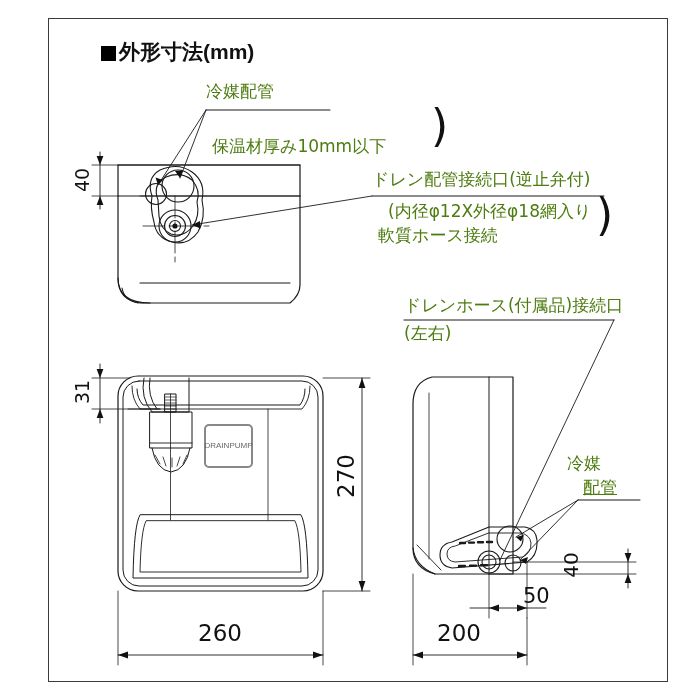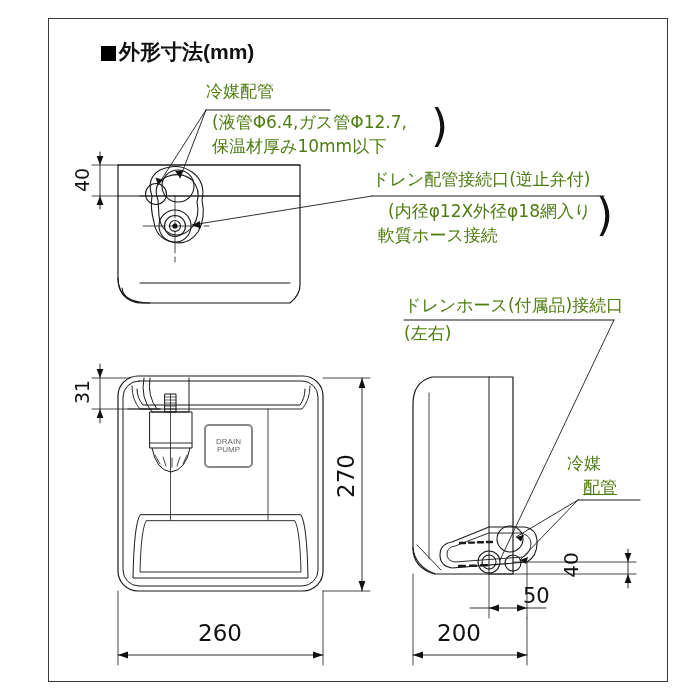--- a/index.html
+++ b/index.html
@@ -8,21 +8,21 @@
   #frame{position:absolute;left:48px;top:18px;width:620px;height:664px;
          border:1px solid #3a3a3a;box-sizing:border-box;background:#fff;}
   svg{position:absolute;left:0;top:0;}
   .ttl{position:absolute;font-weight:bold;color:#111;white-space:nowrap;padding-left:33px;}
   .jp{position:absolute;color:#4d7c0f;white-space:nowrap;font-family:"DejaVu Sans","Liberation Sans",sans-serif;}
   .dim{position:absolute;color:#111;white-space:nowrap;font-family:"DejaVu Sans","Liberation Sans",sans-serif;}
   .rot{transform-origin:50% 50%;transform:rotate(-90deg);}
   .sq{display:inline-block;width:15px;height:15px;background:#000;vertical-align:-2px;margin-right:3px;}
   .brk{position:absolute;color:#111;font-family:"DejaVu Sans",sans-serif;}
   .pumpbox{position:absolute;border:2px solid #888;border-radius:5px;background:#fff;
-           display:flex;flex-direction:column;align-items:center;justify-content:center;
+           display:flex;align-items:center;justify-content:center;
            color:#666;line-height:1.05;}
 </style>
 </head>
 <body>
 
 <div id="stage">
   <div id="frame"></div>
 
   <div class="ttl" style="left:68px;top:38px;font-size:21px;"><span class="sq"></span><span>外形寸法(mm)</span></div>
 
@@ -160,21 +160,20 @@
 
       <path d="M206 110 H330" stroke-width="1"></path>
       <path d="M372 196 H604" stroke-width="1"></path>
       <path d="M404 320 H614" stroke-width="1"></path>
       <path d="M578 500 H640" stroke-width="1"></path>
     </g>
   </svg>
 
   <div class="jp" style="left:206px;top:80px;font-size:17px;">冷媒配管</div>
 
-  <div class="jp" style="left:212px;top:111px;font-size:17px;">(液管Φ6.4,ガス管Φ12.7,</div>
   <div class="jp" style="left:212px;top:135px;font-size:17px;">保温材厚み10mm以下</div>
   <div class="brk" style="left:431px;top:104px;font-size:44px;line-height:44px;">)</div>
 
   <div class="jp" style="left:372px;top:168px;font-size:17px;">ドレン配管接続口(逆止弁付)</div>
   <div class="jp" style="left:388px;top:200px;font-size:17px;">(内径φ12X外径φ18網入り</div>
   <div class="jp" style="left:378px;top:224px;font-size:17px;">軟質ホース接続</div>
   <div class="brk" style="left:596px;top:193px;font-size:44px;line-height:44px;">)</div>
 
   <div class="jp" style="left:404px;top:294px;font-size:17px;">ドレンホース(付属品)接続口</div>
   <div class="jp" style="left:404px;top:322px;font-size:17px;">(左右)</div>

